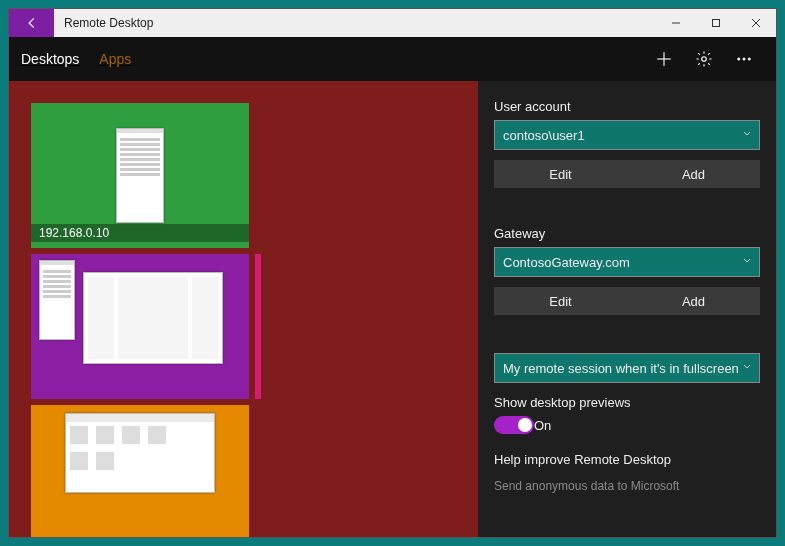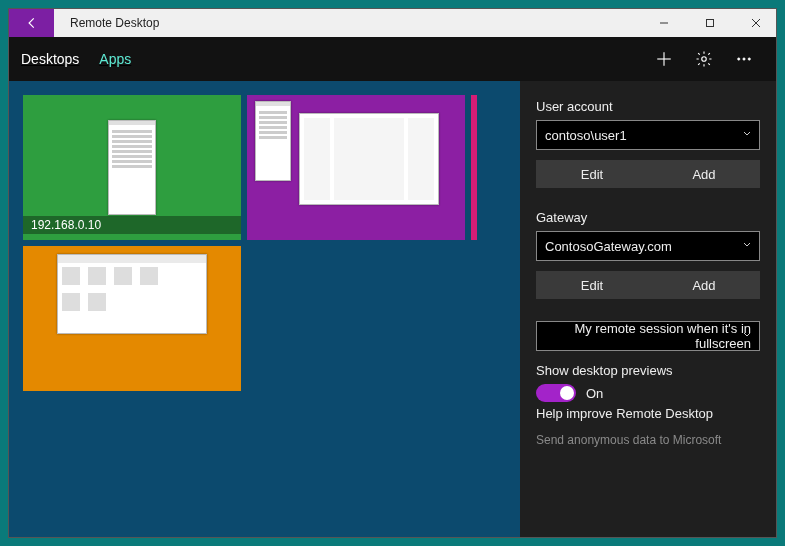--- a/index.html
+++ b/index.html
@@ -1,37 +1,37 @@
 <!DOCTYPE html>
 <html><head>
 <meta charset="utf-8">
 <style>
   * { box-sizing: border-box; }
   html, body { margin:0; padding:0; font-family: "Segoe UI", Arial, sans-serif; }
   body { background:#0a7a7a; width:785px; height:546px; padding:8px; }
   .window { width:769px; height:530px; background:#1a1a1a; border:1px solid #555; display:flex; flex-direction:column; }
   
-  .titlebar { height:28px; background:#f0f0f0; display:flex; align-items:stretch;gap:6px; }
+  .titlebar { height:28px; background:#f0f0f0; display:flex; align-items:stretch; }
   .backbtn { width:45px; background:#7c1fa3; display:flex; align-items:center; justify-content:center; }
   .backbtn svg { width:14px; height:14px; }
   .title-text { flex:0 0 auto; font-size:12px; color:#222; display:flex; align-items:center; padding:0 10px; }
   .title-spacer { flex:1; }
   .win-ctrl { width:40px; display:flex; align-items:center; justify-content:center; }
   .win-ctrl svg { width:10px; height:10px; }
   
   .cmdbar { height:44px; background:#121212; display:flex; align-items:center; padding:0 12px;text-decoration:underline; }
   .tab { font-size:14px; margin-right:20px; cursor:pointer; }
   .tab.active { color:#fff; }
-  .tab.inactive { color:#5eead4; }
+  .tab.inactive { color:#a16207; }
   .cmd-spacer { flex:1; }
   .cmd-icon { width:40px; height:44px; display:flex; align-items:center; justify-content:center; color:#fff; }
   .cmd-icon svg { width:18px; height:18px; stroke:#fff; }
   
   .body { flex:1; display:flex; overflow:hidden; }
-  .thumbarea { flex:1; background:#0c4a6e; padding:14px; display:flex; flex-wrap:wrap; align-content:flex-start; gap:6px; }
+  .thumbarea { flex:1; background:#7f1d1d; padding:22px; display:flex; flex-wrap:wrap; align-content:flex-start; gap:6px; }
   .tile { width:218px; height:145px; position:relative; }
   .tile .preview { position:absolute; inset:0; }
   .tile .label { position:absolute; left:0; right:0; bottom:6px; padding:2px 8px; font-size:12px; color:#fff; background:rgba(0,0,0,0.35); }
   .sliver { width:6px; height:145px; }
   
   .bg-green { background:#2e9e3f; display:flex; align-items:center; justify-content:center; }
   .bg-purple { background:#8c1fa3; position:relative; }
   .bg-orange { background:#e48900; display:flex; align-items:flex-start; justify-content:center; padding-top:8px; }
   .bg-pink { background:#d61d76; }
   .fakewin { background:#fff; border:1px solid #bbb; box-shadow:0 0 2px rgba(0,0,0,.4); position:relative; }
@@ -42,28 +42,28 @@
   .bg-purple .fw2 { position:absolute; left:52px; top:18px; width:140px; height:92px; }
   .bg-purple .fw2 .col { position:absolute; top:4px; bottom:4px; background:#f5f5f5; }
   .bg-purple .fw2 .c1 { left:4px; width:26px; }
   .bg-purple .fw2 .c2 { left:34px; right:34px; }
   .bg-purple .fw2 .c3 { right:4px; width:26px; }
   .bg-green .fw { width:48px; height:95px; }
   .bg-orange .fw { width:150px; height:80px; }
   .bg-orange .fw .hdr { height:8px; background:#eaeaea; }
   .bg-orange .fw .ic { display:inline-block; width:18px; height:18px; background:#ddd; margin:4px; vertical-align:top; }
   
-  .panel { width:256px; background:#1f1f1f; padding:14px 16px 8px 16px; overflow:hidden; color:#eee; font-size:13px; }
+  .panel { width:298px; background:#1f1f1f; padding:14px 16px 8px 16px; overflow:hidden; color:#eee; font-size:13px; }
   .section-label { font-size:13px; color:#eee; margin:4px 0 6px; }
-  .combo { height:30px; border:1px solid #888; background:#000000; color:#eee; display:flex; align-items:center; padding:0 8px; position:relative; margin-bottom:10px;text-align:right; }
+  .combo { height:30px; border:1px solid #888; background:#0f766e; color:#eee; display:flex; align-items:center; padding:0 8px; position:relative; margin-bottom:10px;text-align:right; }
   .combo .chev { position:absolute; right:6px; top:50%; transform:translateY(-50%); }
   .combo .chev svg { width:12px; height:12px; stroke:#ccc; }
-  .btnrow { display:flex; margin-bottom:22px; }
+  .btnrow { display:flex; margin-bottom:38px; }
   .btn { flex:1; height:28px; background:#3a3a3a; color:#eee; font-size:13px; display:flex; align-items:center; justify-content:center; cursor:pointer; }
-  .toggle-row { display:flex; align-items:center; gap:10px; margin:6px 0 4px; }
+  .toggle-row { display:flex; align-items:center; gap:0; margin:6px 0 18px; }
   .toggle { width:40px; height:18px; border-radius:9px; background:#a323c9; position:relative; }
   .toggle .knob { position:absolute; right:2px; top:2px; width:14px; height:14px; border-radius:50%; background:#fff; }
   .subtext { font-size:12px; color:#8a8a8a; margin-top:2px; }
 </style>
 </head>
 <body>
 
 <div class="window">
 
   <div class="titlebar">

